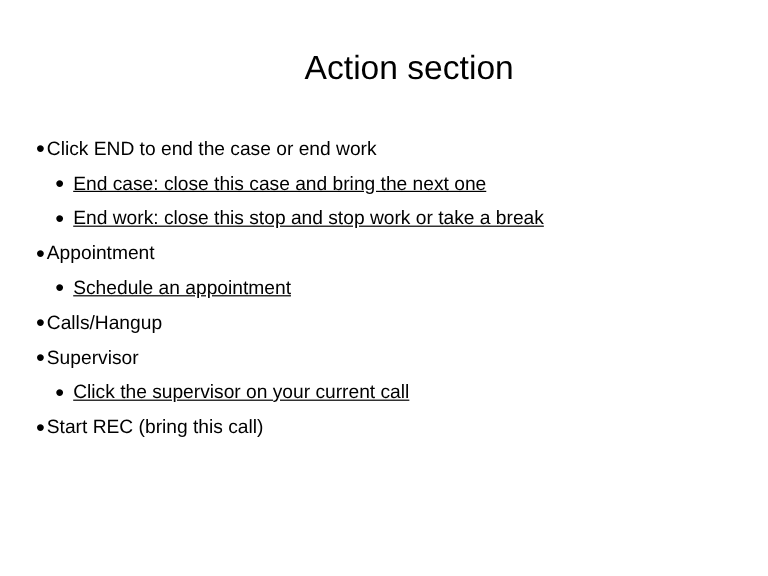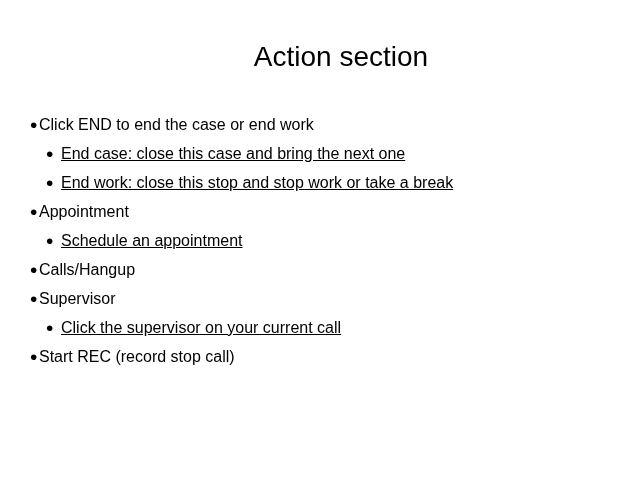--- a/index.html
+++ b/index.html
@@ -122,17 +122,17 @@
       <span class="bullet-text">Supervisor</span>
     </div>
 
     <div class="bullet-row level-2">
       <span class="bullet-glyph">•</span>
       <span class="bullet-text">Click the supervisor on your current call</span>
     </div>
 
     <div class="bullet-row level-1">
       <span class="bullet-glyph">•</span>
-      <span class="bullet-text">Start REC (record stop call)</span>
+      <span class="bullet-text">Start REC (bring this call)</span>
     </div>
 
   </div>
 </div>
 
 </body></html>

